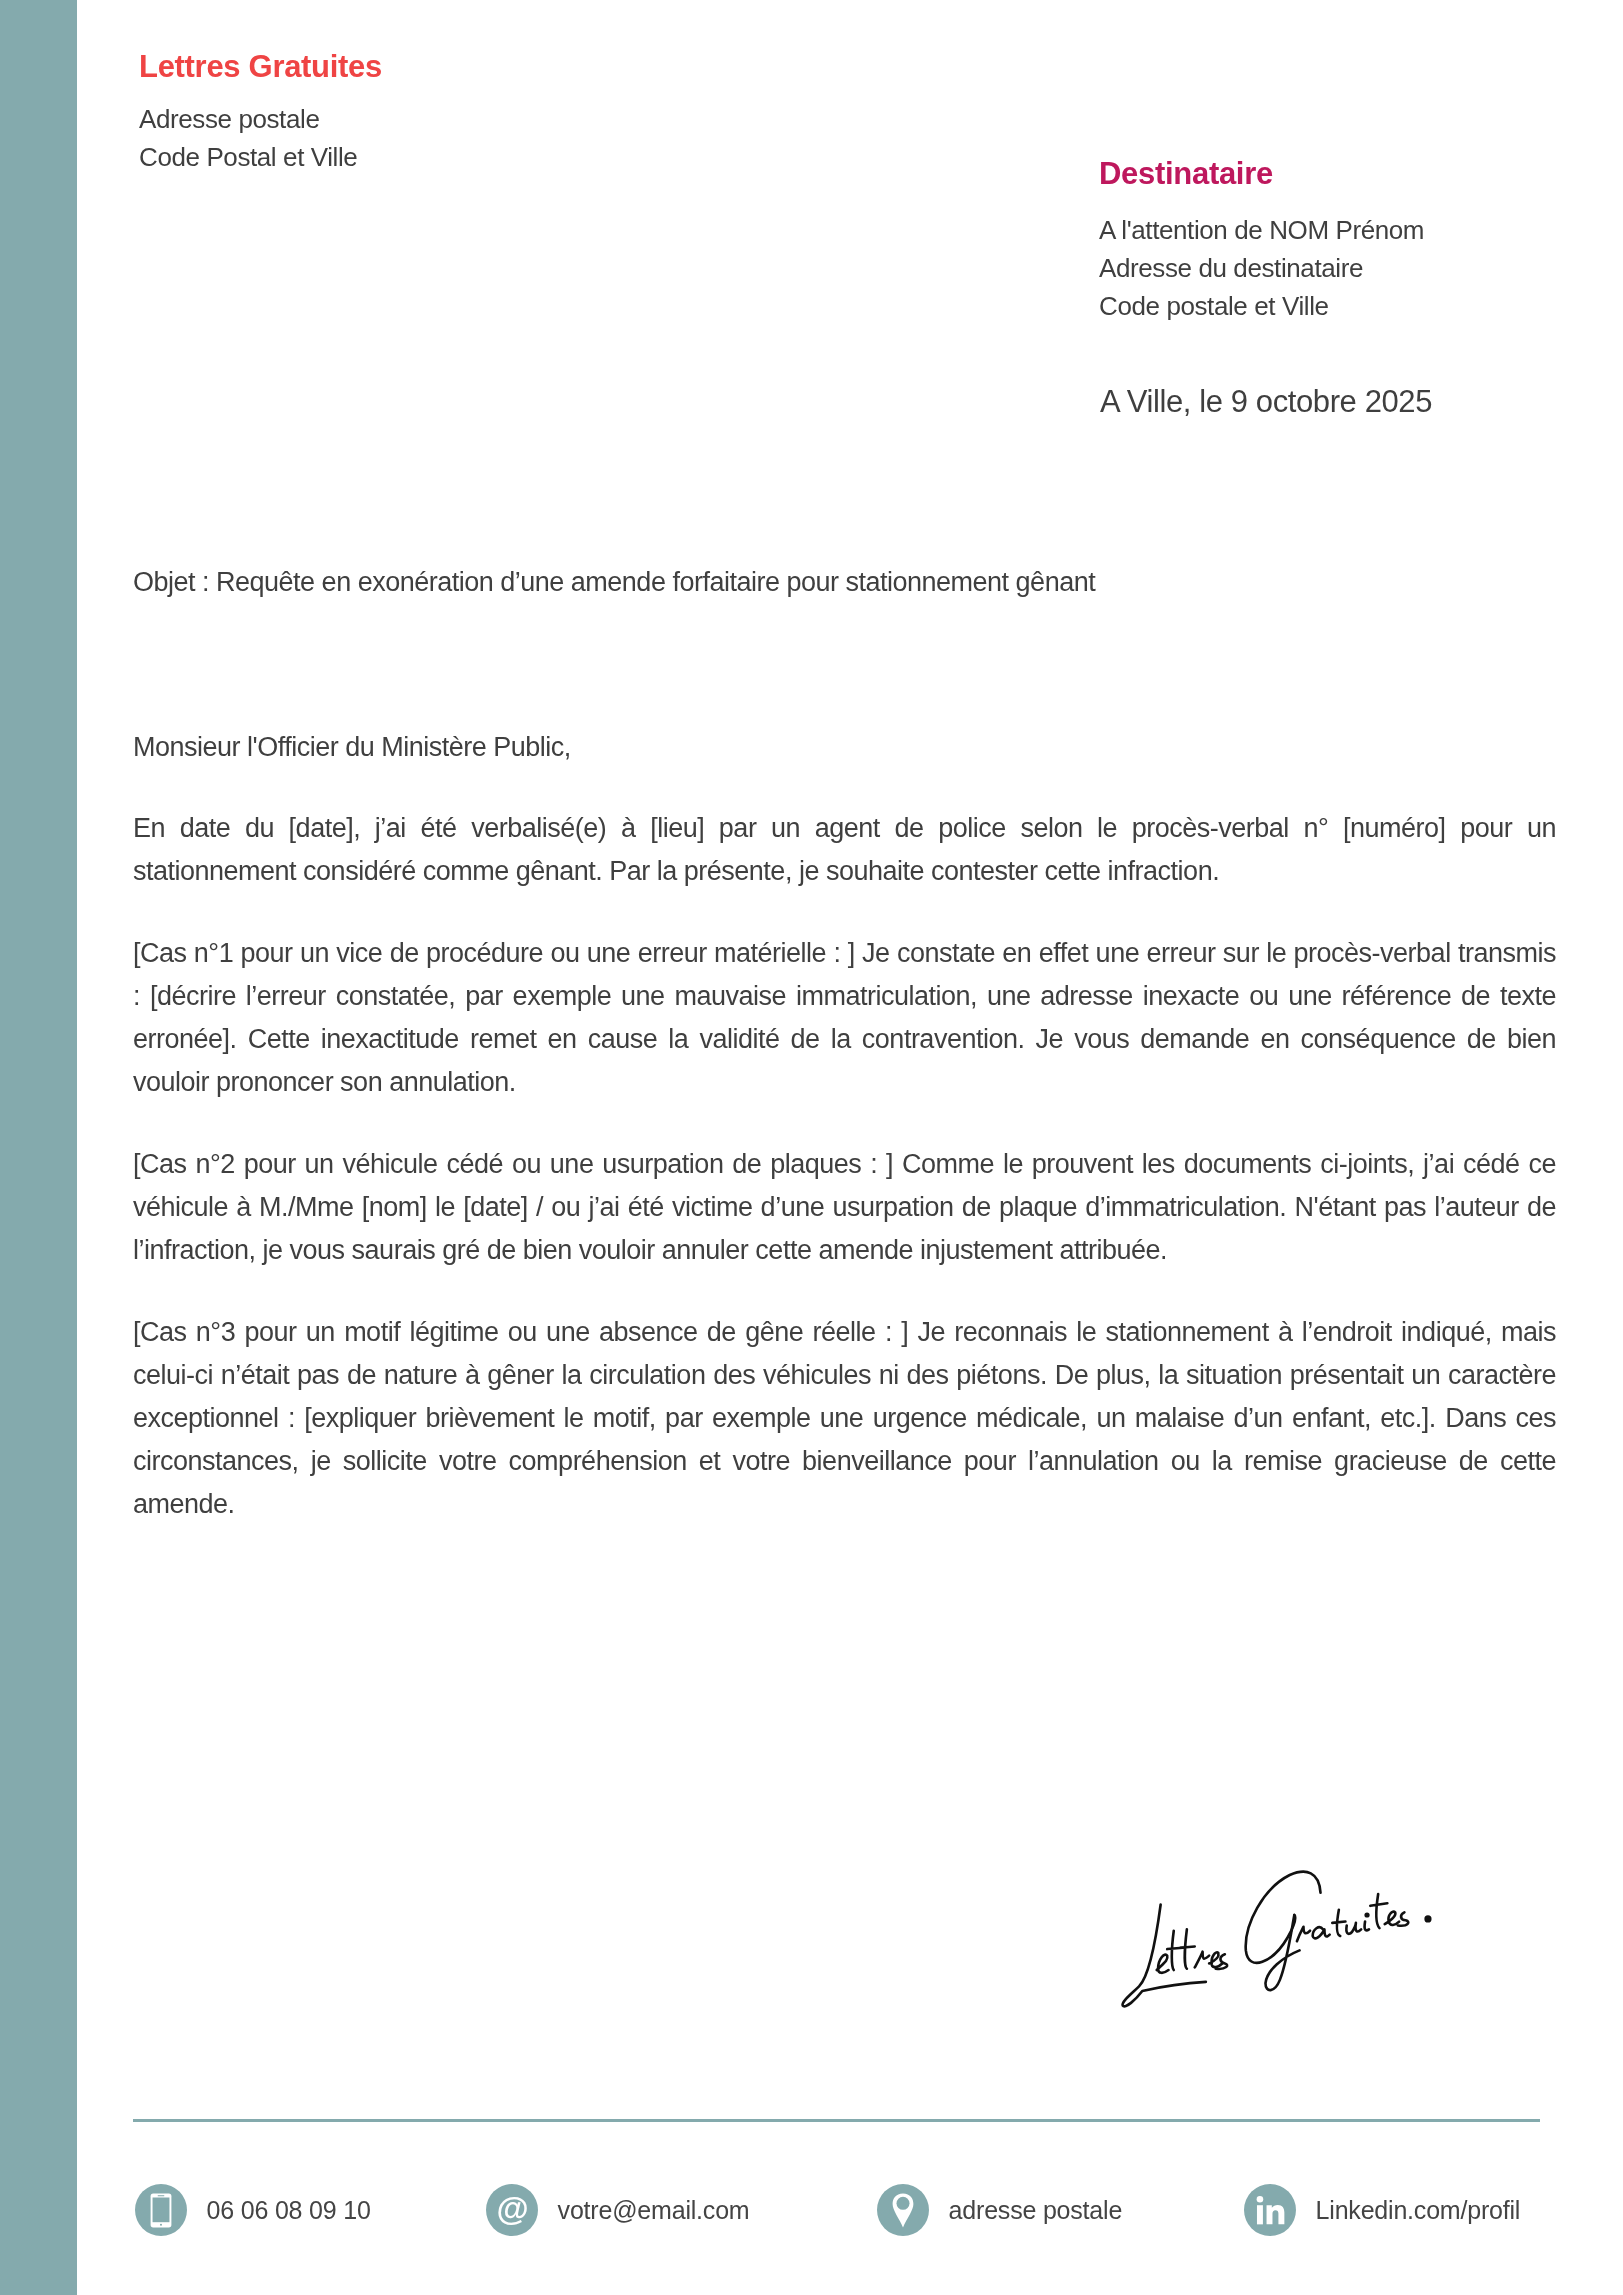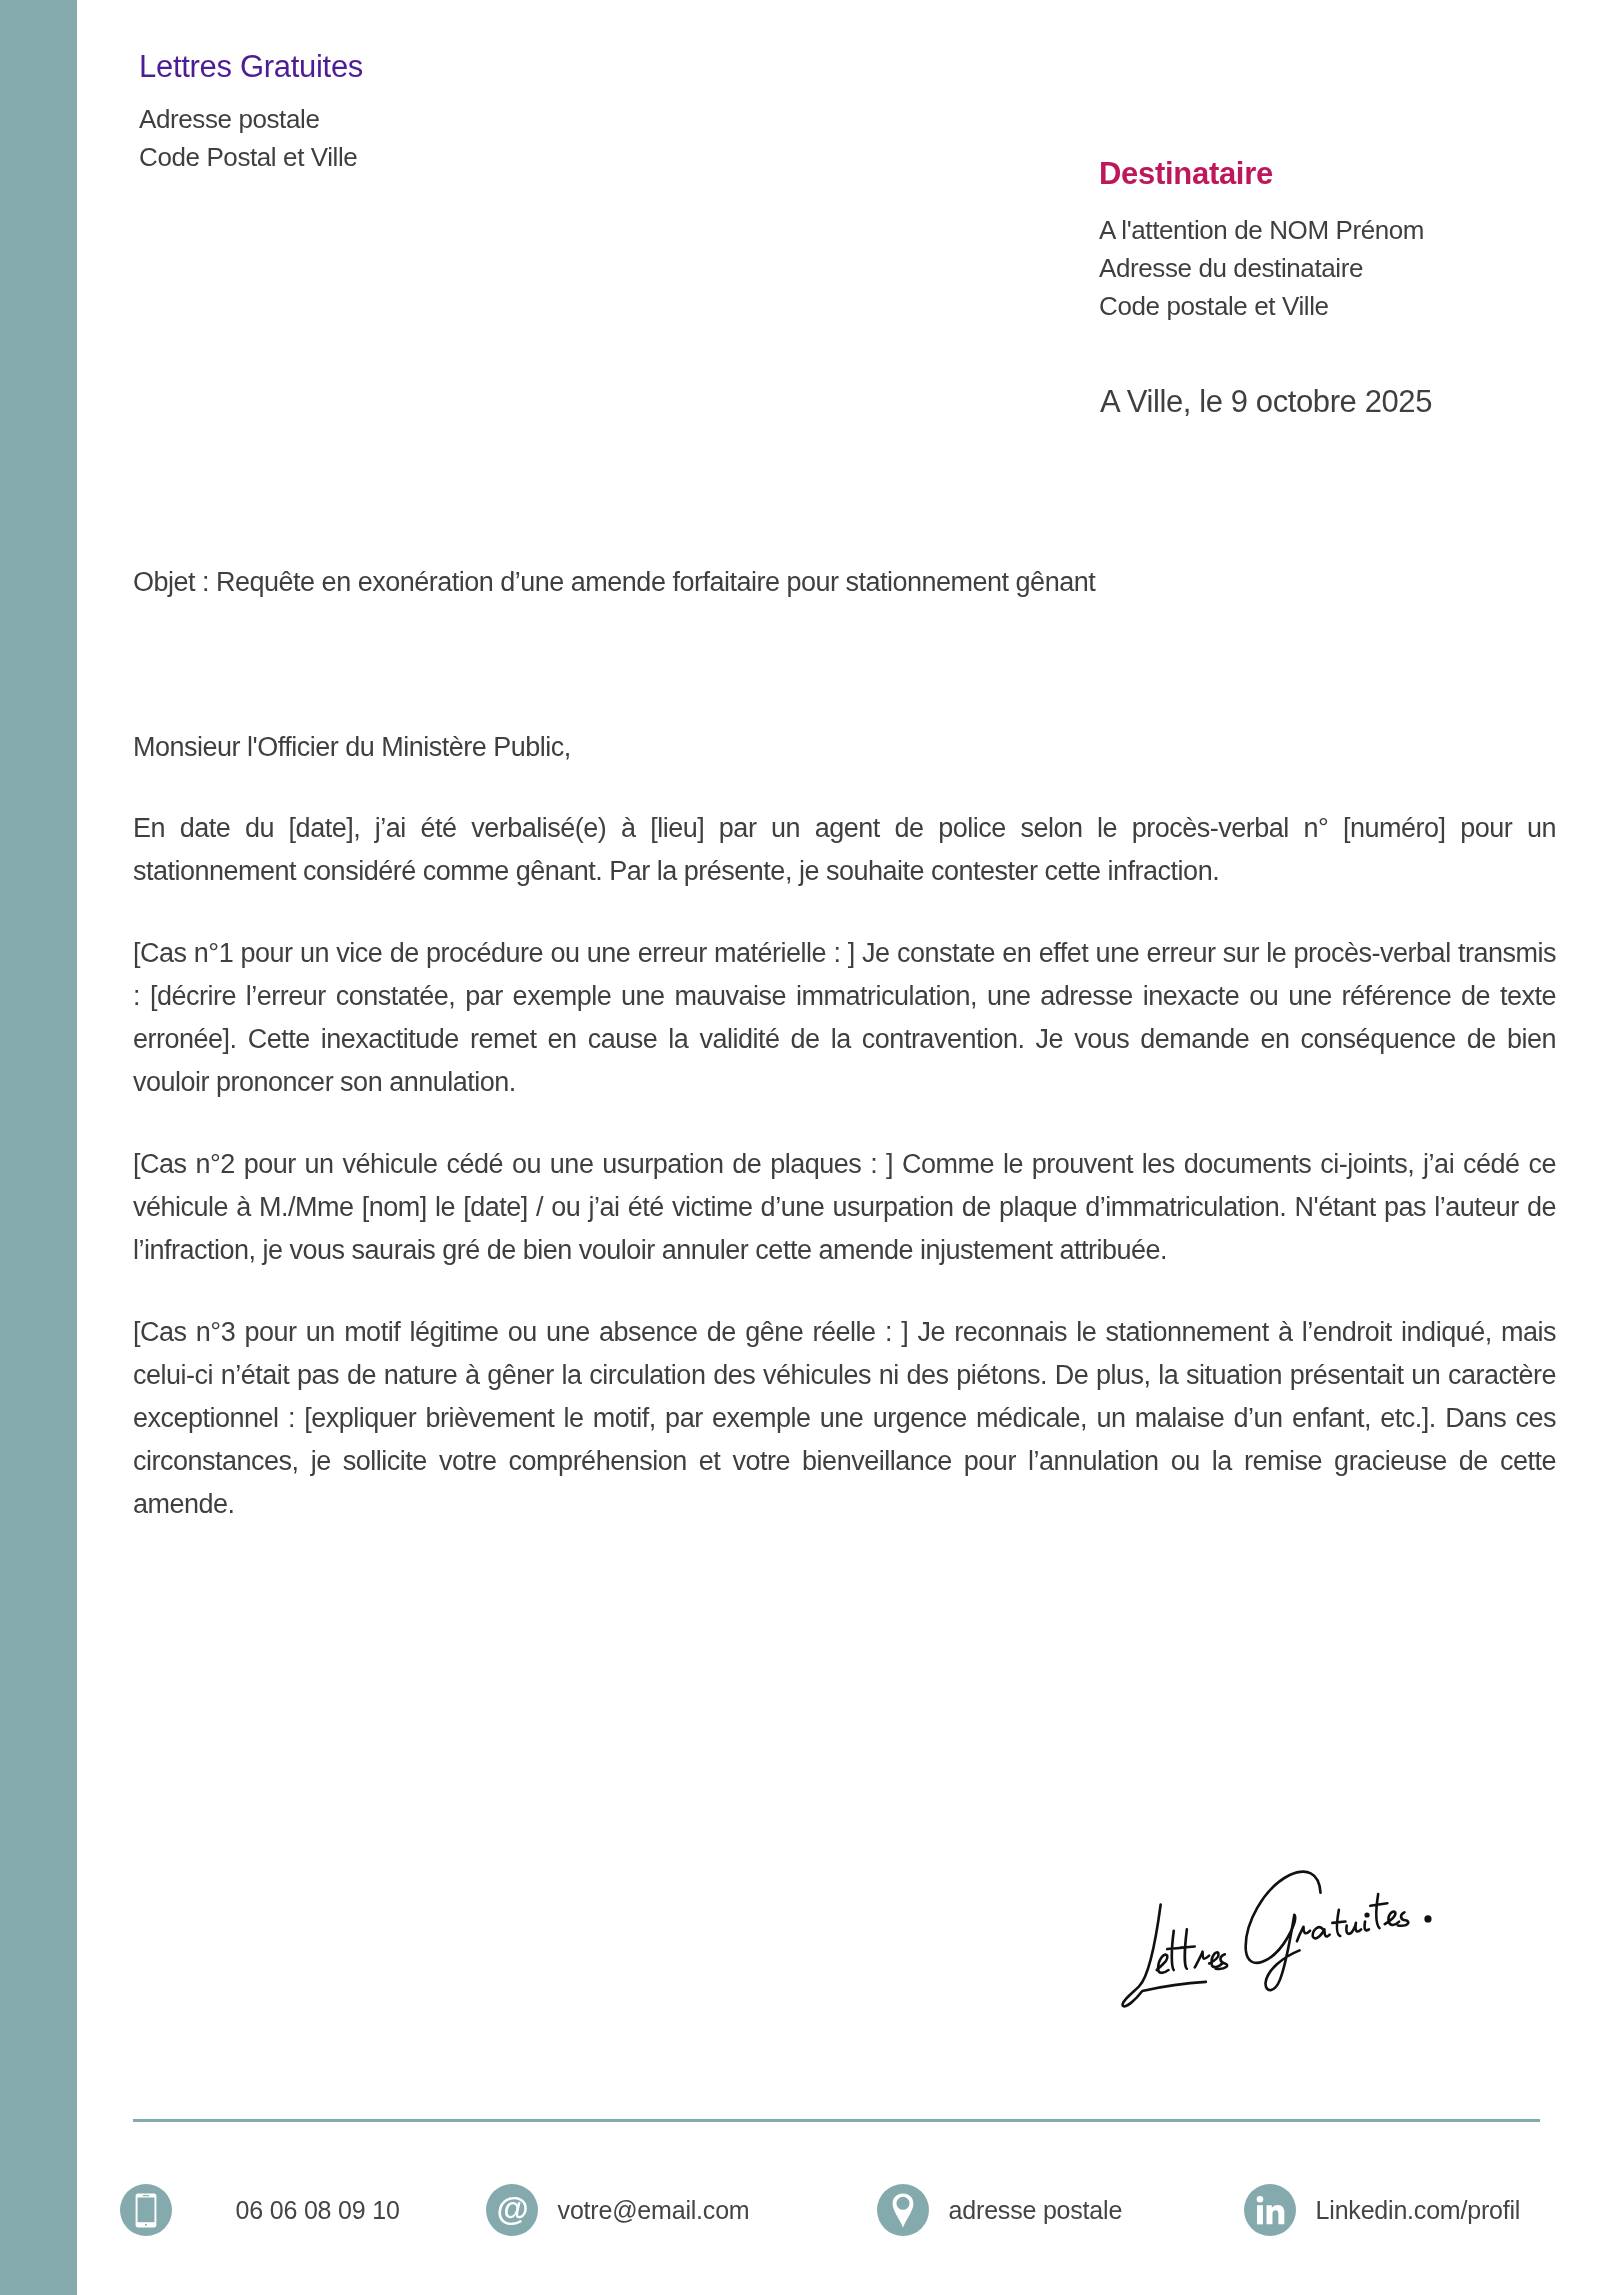--- a/index.html
+++ b/index.html
@@ -17,22 +17,22 @@
       left: 0; top: 0;
       width: 77px; height: 2295px;
       background: #84aaad;
     }
     .sender {
       position: absolute;
       left: 139px; top: 47px;
     }
     .sender .name {
       font-size: 31px;
-      font-weight: normal;
-      color: #4c1d95;
+      font-weight: bold;
+      color: #ef4444;
       letter-spacing: -0.3px;
       line-height: 39px;
     }
     .sender .line {
       font-size: 26px;
       line-height: 38px;
       letter-spacing: -0.4px;
     }
     .sender .addr { margin-top: 14.4px; }
 
@@ -109,21 +109,21 @@
       flex-shrink: 0;
     }
     .footer-icon svg { display: block; }
     .footer-text {
       margin-left: 19.6px;
       font-size: 25px;
       color: #444444;
       letter-spacing: -0.2px;
       white-space: nowrap;
     }
-    .fi-phone { left: 120px; gap: 44px; }
+    .fi-phone { left: 135px; }
     .fi-email { left: 486px; }
     .fi-address { left: 877px; }
     .fi-linkedin { left: 1244px; align-items: center; }
   </style>
 </head>
 <body>
 
 <div class="sidebar"></div>
 
 <div class="sender">

